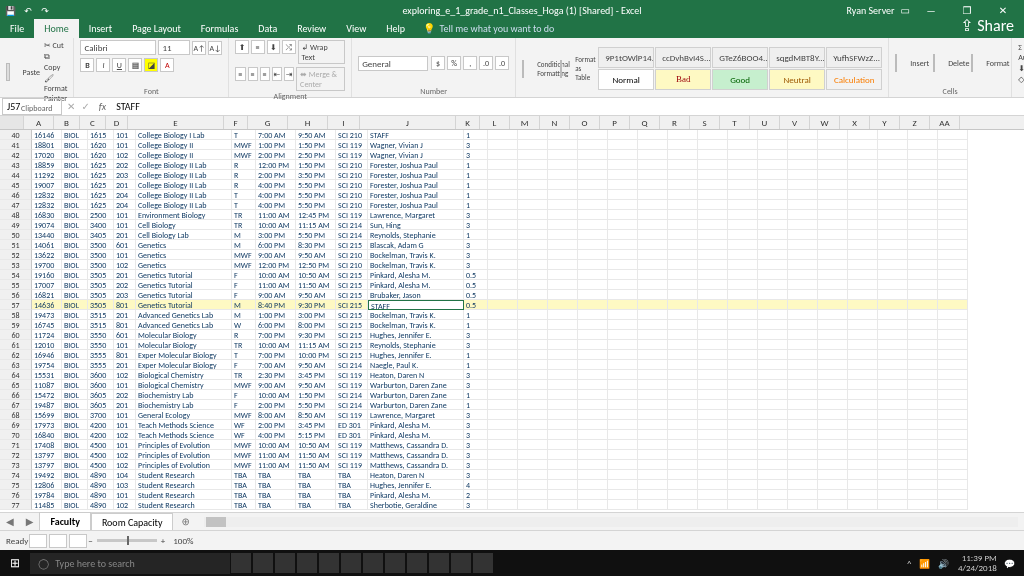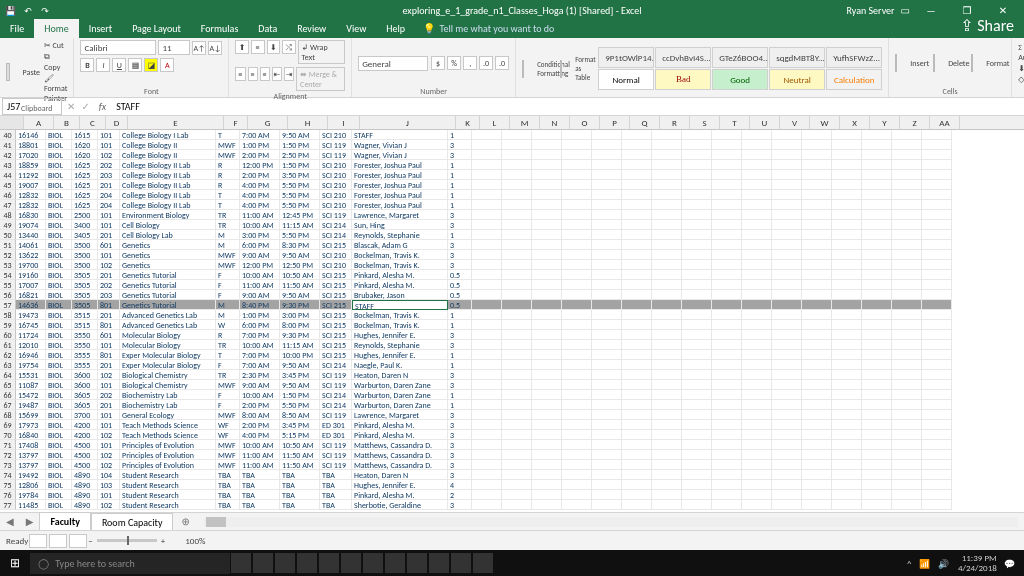--- a/index.html
+++ b/index.html
@@ -46,23 +46,23 @@
 .namebox { width:60px; border:1px solid #c8c8c8; padding:1px 4px; margin:0 2px; }
 .fx { padding:0 6px; color:#666; }
 .formula { flex:1; padding:1px 4px; }
 
 
 .colhdr { height:14px; background:#f0f0f0; display:flex; border-bottom:1px solid #c6c6c6;}
 .ch { border-right:1px solid #d4d4d4; text-align:center; font-size:9px; color:#333; line-height:14px; }
 .ch.rowh { width:24px; background:#e6e6e6;}
 .grid { height:400px; overflow:hidden; }
 .row { display:flex; height:10px; line-height:10px; }
-.row .rh { width:16px; background:#f0f0f0; border-right:1px solid #c6c6c6; border-bottom:1px solid #e8e8e8; text-align:center; font-size:8px; color:#333; }
+.row .rh { width:32px; background:#f0f0f0; border-right:1px solid #c6c6c6; border-bottom:1px solid #e8e8e8; text-align:center; font-size:8px; color:#333; }
 .cell { border-right:1px solid #e8e8e8; border-bottom:1px solid #e8e8e8; padding:0 2px; font-size:8px; color:#103a63; white-space:nowrap; overflow:hidden; }
-.row.sel .cell { background:#a3a3a3; }
+.row.sel .cell { background:#fef9c3; }
 .row.sel .cell.active { background:#fff; border:1px solid #217346; }
 
 
 .w-a{width:30px}.w-b{width:26px}.w-c{width:26px}.w-d{width:22px}.w-e{width:96px}.w-f{width:24px}
 .w-g{width:40px}.w-h{width:40px}.w-i{width:32px}.w-j{width:96px}.w-k{width:24px}
 .w-rest{width:30px}
 
 
 .sheettabs { position:absolute; bottom:20px; left:0; right:0; height:18px; background:#f3f3f3; border-top:1px solid #d4d4d4; display:flex; align-items:center; font-size:10px;}
 .sheettabs .nav { padding:0 6px; color:#777; }
@@ -1451,21 +1451,21 @@
 
 <div class="statusline">
   <span>Ready</span>
   <div class="spacer"></div>
   <span class="viewbtn"></span>
   <span class="viewbtn"></span>
   <span class="viewbtn"></span>
   <span>−</span>
   <span class="slider"></span>
   <span>+</span>
-  <span style="margin-left:20px">100%</span>
+  <span style="margin-left:8px">100%</span>
 </div>
 
 <div class="wintask">
   <div class="start">⊞</div>
   <div class="search">
       <span>◯</span>
       <span>Type here to search</span>
     </div>
   <span class="tic"></span>
   <span class="tic"></span>

